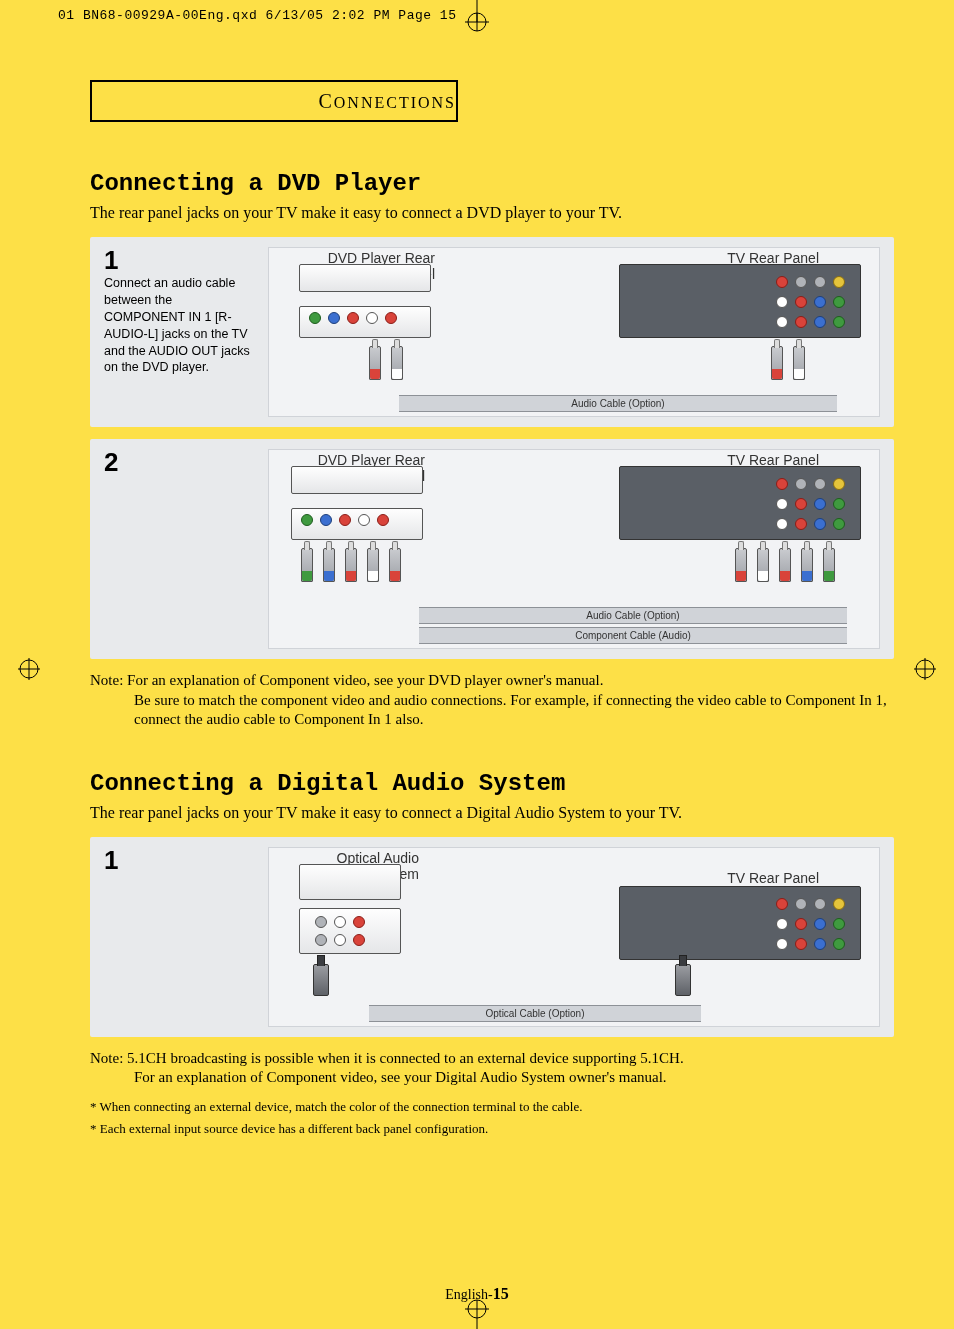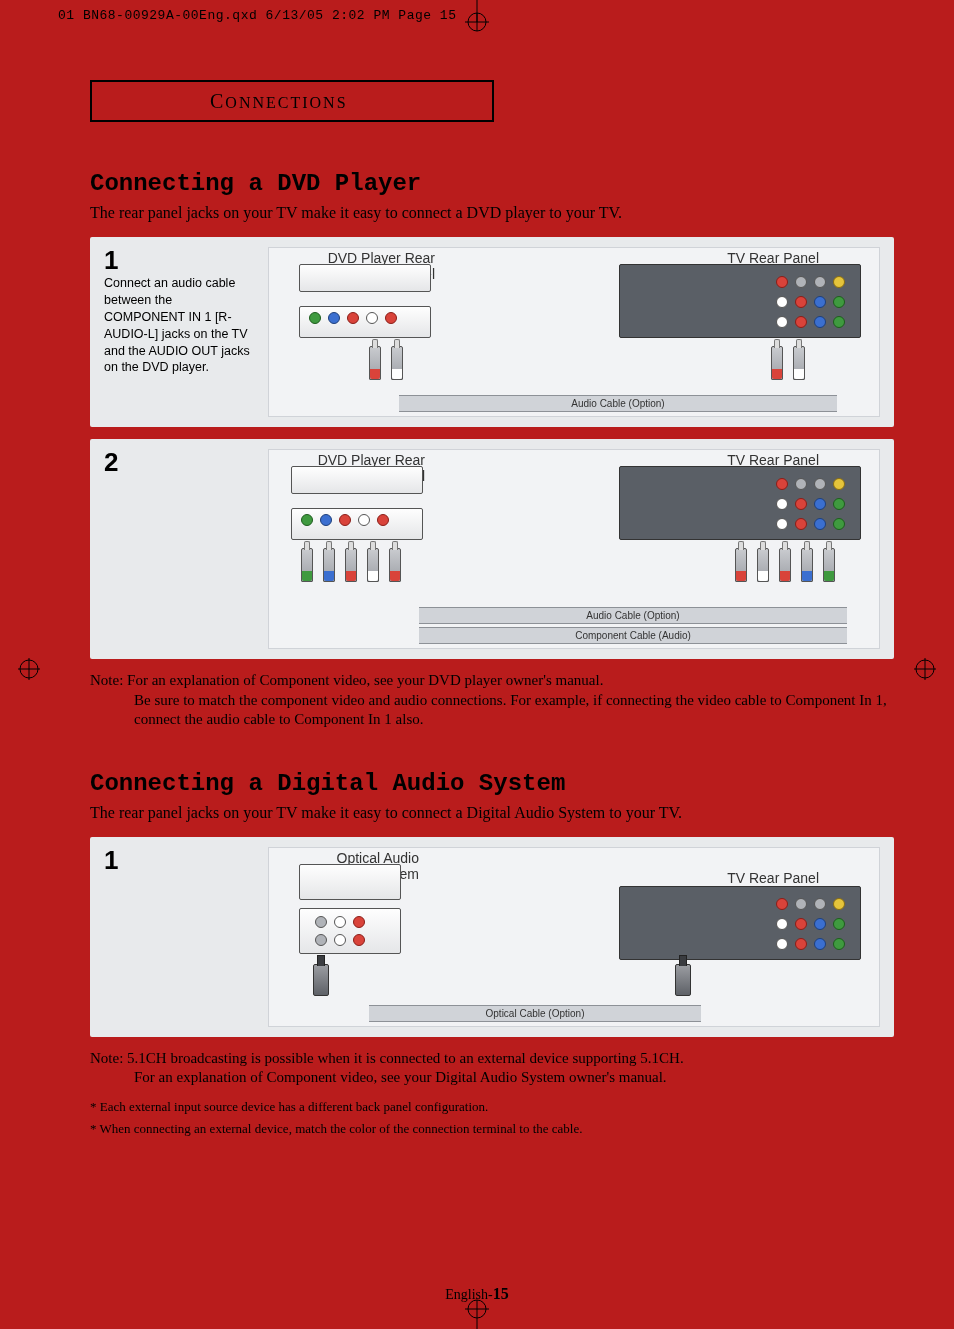--- a/index.html
+++ b/index.html
@@ -7,21 +7,21 @@
     padding: 0;
     background: #fff;
     font-family: "Times New Roman", Times, serif;
     color: #000;
   }
   .sheet {
     width: 954px;
     height: 1329px;
     position: relative;
     margin: 0 auto;
-    background: #b91c1c;
+    background: #fde047;
   }
   
   .slug {
     position: absolute;
     top: 8px;
     left: 58px;
     font-family: "Courier New", monospace;
     font-size: 13px;
     letter-spacing: 0.5px;
   }
@@ -49,27 +49,28 @@
     position: absolute;
     left: 90px;
     right: 60px;
     top: 80px;
     bottom: 60px;
   }
 
   
   .tab-box {
     border: 2px solid #000;
-    width: 404px;
+    width: 368px;
     height: 42px;
     display: flex;
     align-items: center;
     padding-left: 118px;
     box-sizing: border-box;
     margin-bottom: 48px;
+    justify-content: flex-end;
   }
   .tab-label {
     font-family: "Times New Roman", Times, serif;
     letter-spacing: 2px;
     font-size: 16px;
     font-variant: small-caps;
   }
   .tab-label .first {
     font-size: 20px;
   }
@@ -449,20 +450,20 @@
         <div class="cable-strip" style="bottom:4px; left:100px; right:178px;">Optical Cable (Option)</div>
       </div>
     </div>
 
     <p class="note" style="margin-bottom:10px;">
       <span>Note:</span>
       <span>5.1CH broadcasting is possible when it is connected to an external device supporting 5.1CH.</span>
       <span class="hang">For an explanation of Component video, see your Digital Audio System owner's manual.</span>
     </p>
 
+    <p class="foot">* When connecting an external device, match the color of the connection terminal to the cable.</p>
     <p class="foot">* Each external input source device has a different back panel configuration.</p>
-    <p class="foot">* When connecting an external device, match the color of the connection terminal to the cable.</p>
   </div>
 
   <div class="page-num">
     <span>English-</span><b>15</b>
   </div>
 </div>
 
 </body></html>

